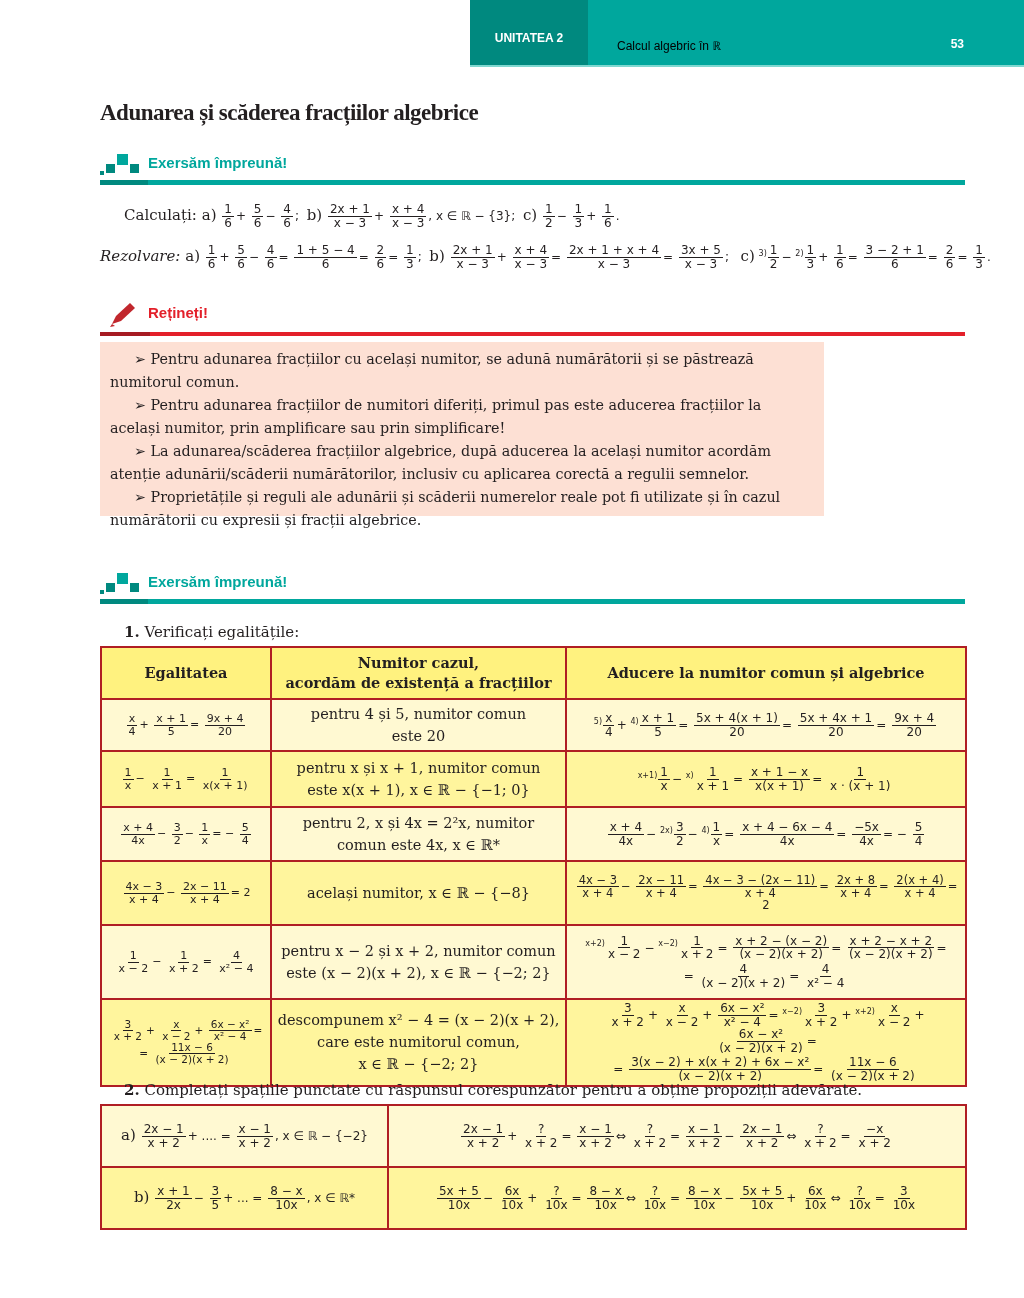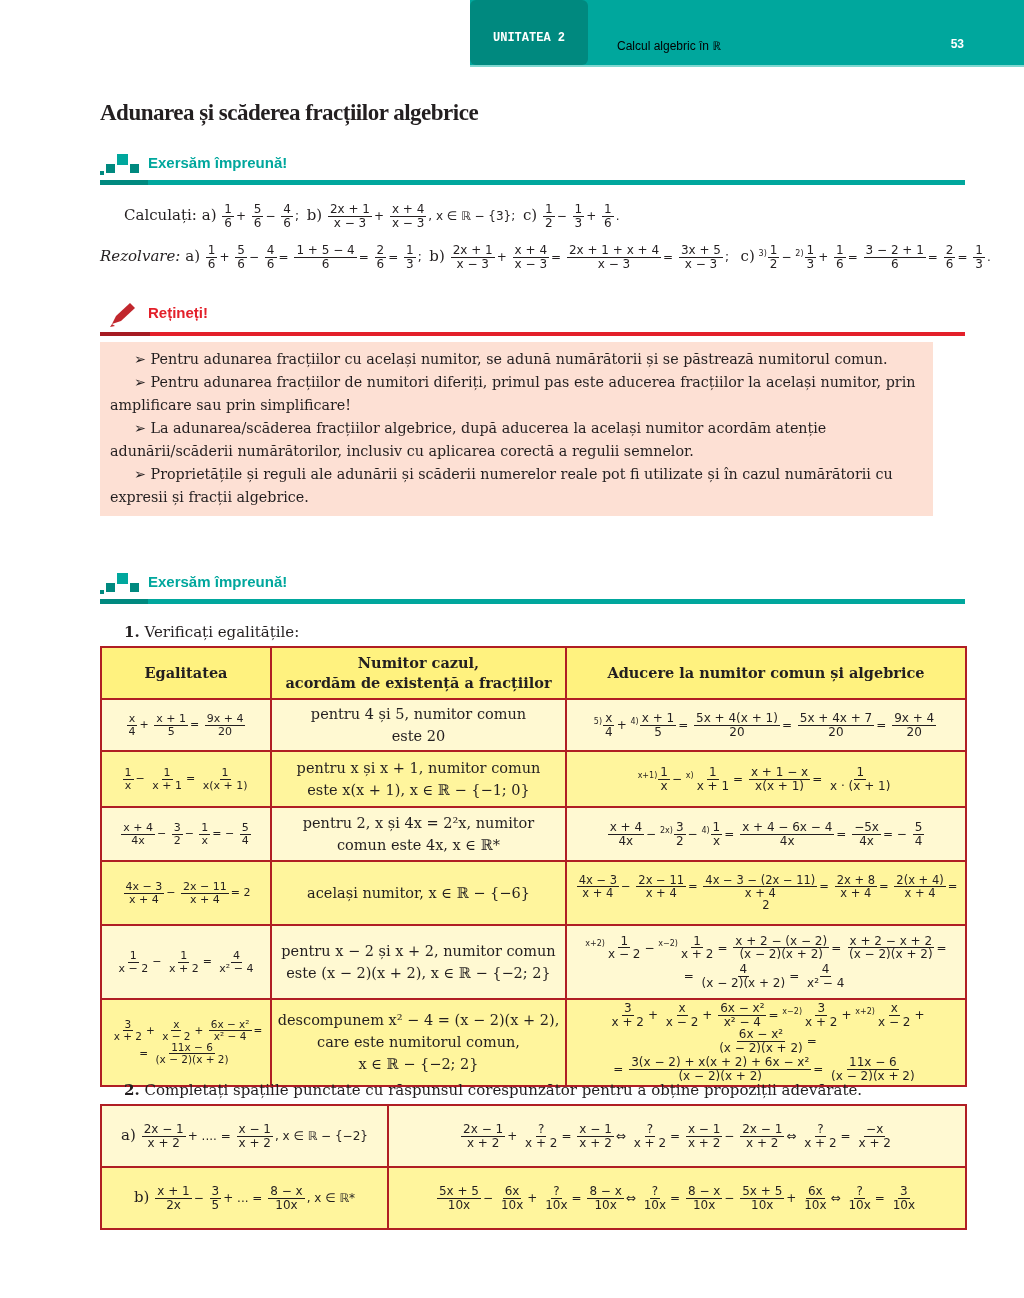--- a/index.html
+++ b/index.html
@@ -1,21 +1,21 @@
 <!DOCTYPE html>
 <html><head>
 <meta charset="utf-8">
 <style>
   html, body { margin:0; padding:0; }
   body { width:1024px; height:1298px; background:#ffffff; position:relative; overflow:hidden;
          font-family:"DejaVu Serif", serif; color:#231f20; }
   .hdr { position:absolute; left:470px; top:0; width:554px; height:65px; background:#00a79d; }
   .hdr-unit { position:absolute; left:0; top:0; width:118px; height:65px; background:#00897f; color:#fff;
-              font-family:Liberation Mono, monospace; font-weight:bold; font-size:12px;
-              display:flex; align-items:center; justify-content:center; padding-top:10px; box-sizing:border-box;border-radius:6px; }
+              font-family:Liberation Sans, sans-serif; font-weight:bold; font-size:12px;
+              display:flex; align-items:center; justify-content:center; padding-top:10px; box-sizing:border-box; }
   .hdr-title { position:absolute; left:147px; top:37px; color:#000000; font-family:"Liberation Sans", sans-serif; font-size:12px; }
   .hdr-page { position:absolute; right:60px; top:37px; color:#fff; font-family:"Liberation Sans", sans-serif; font-weight:bold; font-size:12px; }
   .hdr-line { position:absolute; left:470px; top:65px; width:554px; height:2px; background:#7fd8d0; }
 
   .page-title { position:absolute; left:100px; top:100px; font-family:Liberation Serif, serif; font-weight:bold;
                 font-size:23px; letter-spacing:-0.5px; color:#231f20; }
 
   .sec-head { position:absolute; left:100px; height:36px; width:865px; }
   .sec-head .blocks { position:absolute; left:0; top:0; width:40px; height:24px; }
   .sec-head .blocks span { position:absolute; background:#00897f; }
@@ -32,21 +32,21 @@
   .it { font-style:italic; }
 
   .line { position:absolute; left:100px; white-space:nowrap; font-size:15px; }
   .line .math { font-size:12px; }
 
   .ret-head { position:absolute; left:100px; top:298px; width:865px; height:40px; }
   .ret-head .lbl { position:absolute; left:48px; top:6px; font-family:"Liberation Sans", sans-serif; font-weight:bold;
                    font-size:15px; color:#e3202a; }
   .ret-head .bar { position:absolute; left:0; top:34px; width:865px; height:4px; background:#e3202a; }
   .ret-head .bar i { position:absolute; left:0; top:0; width:50px; height:4px; background:#a61b22; }
-  .ret-box { position:absolute; left:100px; top:342px; width:833px; height:174px; background:#fde0d4; box-sizing:border-box;
+  .ret-box { position:absolute; left:100px; top:342px; width:724px; height:174px; background:#fde0d4; box-sizing:border-box;
              padding:6px 10px 8px 10px; font-size:14.3px; line-height:23px; }
   .ret-box p { margin:0; text-indent:24px; }
 
   .task { position:absolute; left:124px; font-size:15px; }
   .task b { font-weight:bold; }
 
   table.t1 { position:absolute; left:100px; top:646px; width:865px; border-collapse:collapse; table-layout:fixed; }
   table.t1 td, table.t1 th { border:2px solid #b01e24; text-align:center; vertical-align:middle; padding:2px 3px; }
   table.t1 th { background:#fff27f; font-weight:bold; font-size:14.5px; height:46px; line-height:20px; font-weight:bold; }
   table.t1 tr.odd td { background:#fff9d2; }
@@ -278,21 +278,21 @@
           </span>+
       <span class="amp">4)</span><span class="frac">
             <span class="n">x + 1</span>
             <span class="d">5</span>
           </span>=
       <span class="frac">
             <span class="n">5x + 4(x + 1)</span>
             <span class="d">20</span>
           </span>=
       <span class="frac">
-            <span class="n">5x + 4x + 7</span>
+            <span class="n">5x + 4x + 1</span>
             <span class="d">20</span>
           </span>=
       <span class="frac">
             <span class="n">9x + 4</span>
             <span class="d">20</span>
           </span>
     </td>
   </tr>
 
   <tr class="even" style="height:56px">
@@ -390,21 +390,21 @@
       <span class="frac">
             <span class="n">4x − 3</span>
             <span class="d">x + 4</span>
           </span>−
       <span class="frac">
             <span class="n">2x − 11</span>
             <span class="d">x + 4</span>
           </span>= 2
     </td>
     <td class="cond">
-      <div>același numitor, x ∈ ℝ − {−6}</div>
+      <div>același numitor, x ∈ ℝ − {−8}</div>
     </td>
     <td class="ver" style="font-size:11.5px">
       <span class="frac">
             <span class="n">4x − 3</span>
             <span class="d">x + 4</span>
           </span>−
       <span class="frac">
             <span class="n">2x − 11</span>
             <span class="d">x + 4</span>
           </span>=

